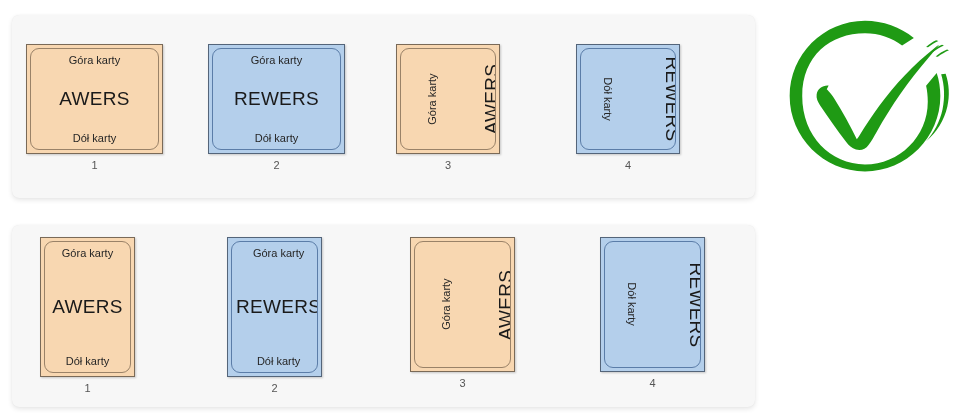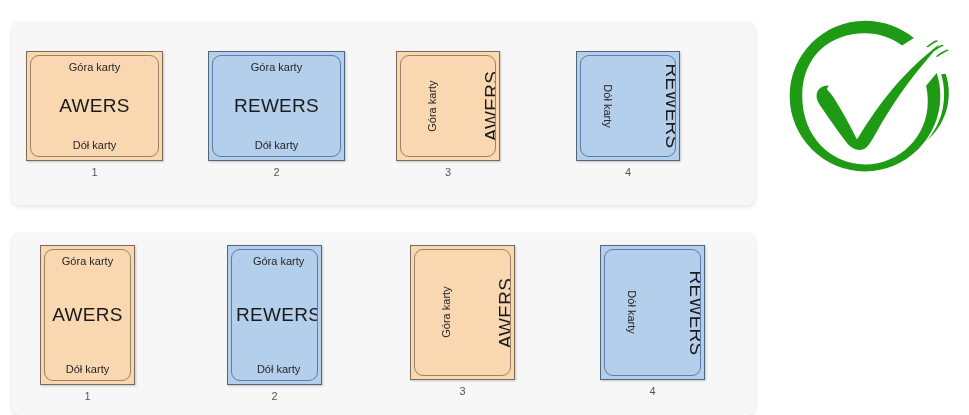--- a/index.html
+++ b/index.html
@@ -13,21 +13,21 @@
     font-family: "Liberation Sans", sans-serif;
     overflow: hidden;
     position: relative;
   }
 
   .row {
     position: absolute;
     left: 0;
     width: 882px;
     display: flex;
-    align-items: flex-end;
+    align-items: center;
   }
   #row-top  { top: 0px;   height: 205px; }
   #row-bottom { top: 207px; height: 208px; }
 
   
   .panel {
     position: relative;
     background: #f7f7f7;
     border-radius: 7px;
     box-shadow: 0 2px 5px rgba(0,0,0,0.10), 0 0 1px rgba(0,0,0,0.08);

